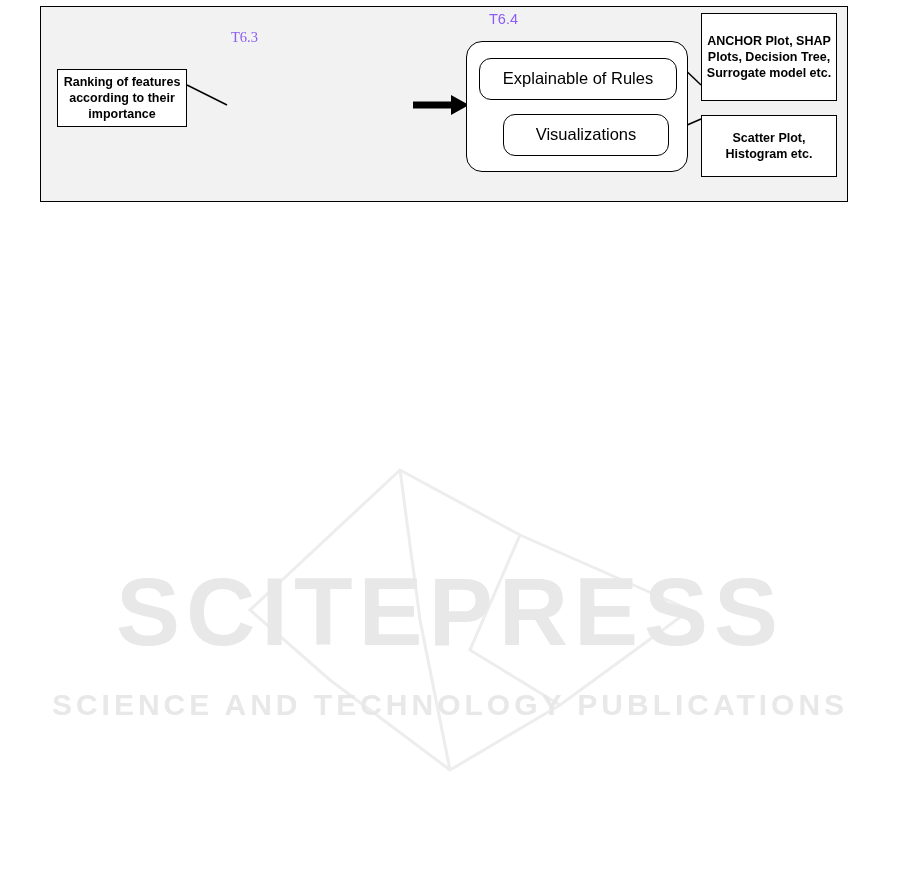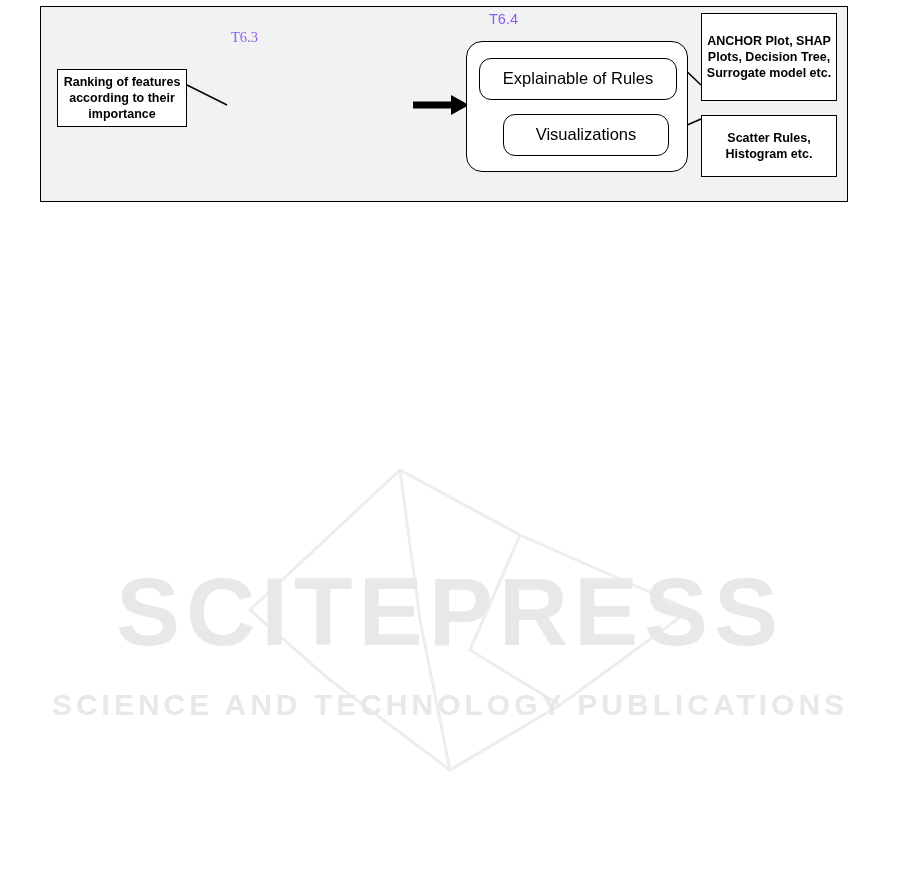--- a/index.html
+++ b/index.html
@@ -202,21 +202,21 @@
     <div class="box regular rounded-inner" id="box-visualizations">
       <span>Visualizations</span>
     </div>
   </div>
 
   <div class="box small-bold" id="box-anchor">
     <span>ANCHOR Plot, SHAP Plots, Decision Tree, Surrogate model etc.</span>
   </div>
 
   <div class="box small-bold" id="box-scatter">
-    <span>Scatter Rules, Histogram etc.</span>
+    <span>Scatter Plot, Histogram etc.</span>
   </div>
 
 </div>
 
 <svg id="watermark" viewBox="0 0 901 420">
 
   <path class="wm-line" d="M400 30 L520 95 L690 170 L560 265 L450 330 L330 240 L250 170 Z"></path>
   <path class="wm-line" d="M400 30 L420 180 L450 330"></path>
   <path class="wm-line" d="M520 95 L470 210 L560 265"></path>
   <text class="wm-text" x="450" y="205" font-size="96" letter-spacing="6" text-anchor="middle">SCITEPRESS</text>

